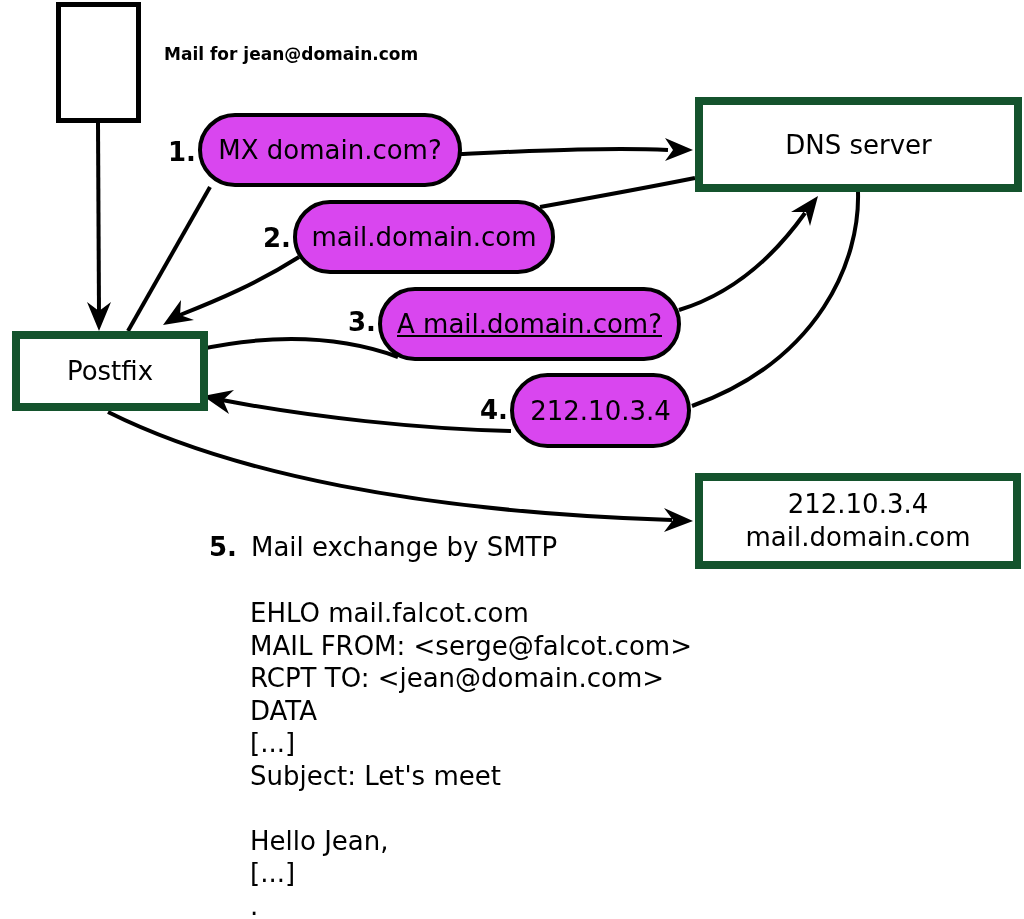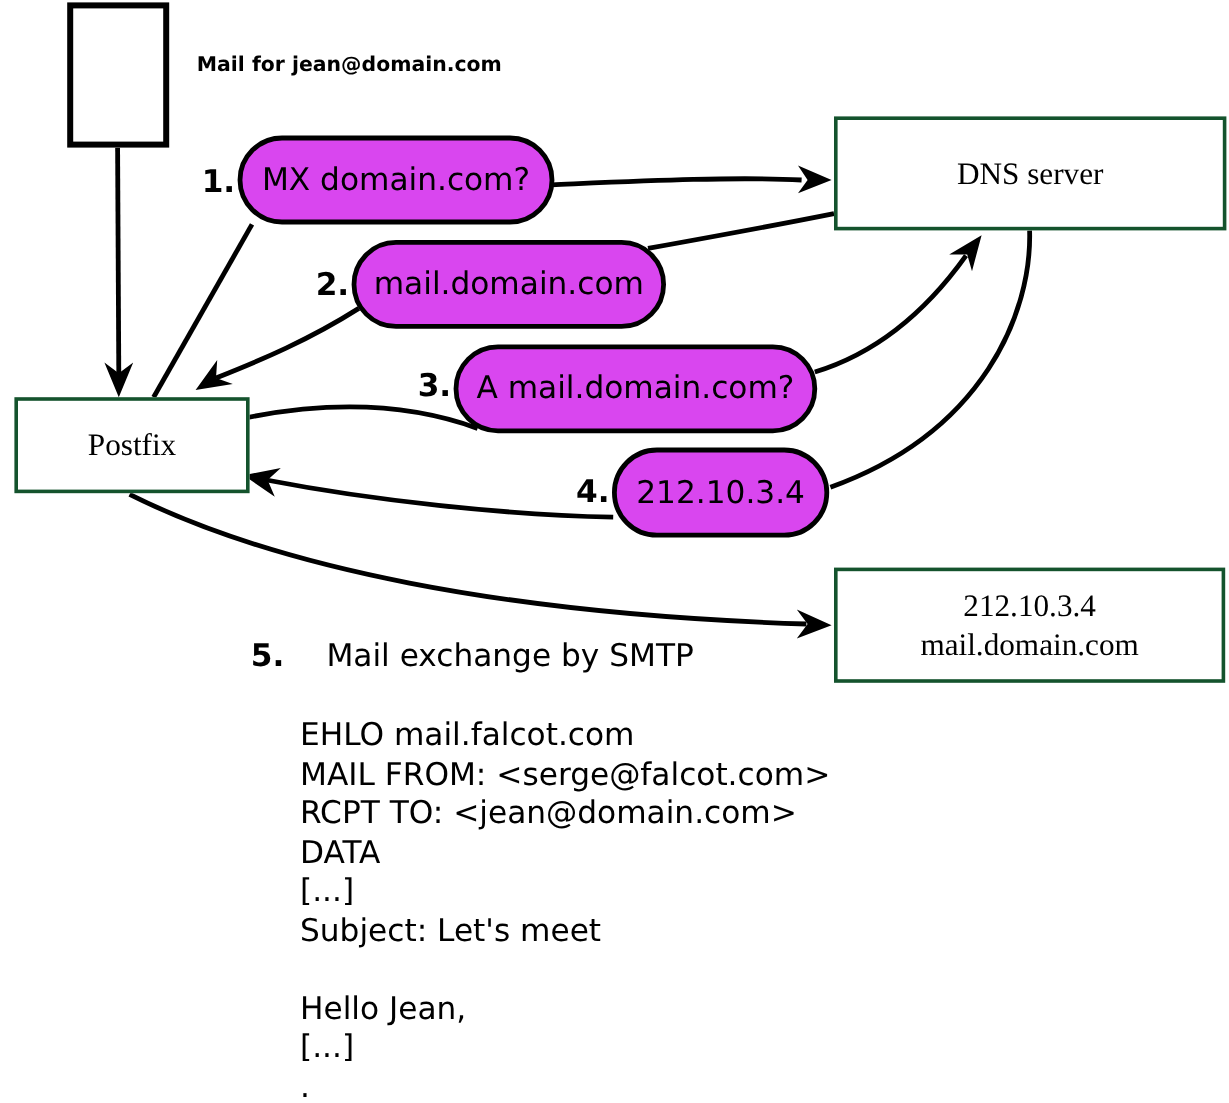--- a/index.html
+++ b/index.html
@@ -12,57 +12,56 @@
     font-family: "DejaVu Sans", "Liberation Sans", sans-serif;
     overflow: hidden;
   }
   .abs { position: absolute; box-sizing: border-box; }
   svg.wires { position: absolute; left: 0; top: 0; width: 1024px; height: 919px; }
   svg.wires path { stroke: #000000; stroke-width: 4; fill: none; }
   svg.wires polygon { fill: #000000; stroke: none; }
 
   .node {
     background: #ffffff;
-    border: 3px solid #14532d;
+    border: 8px solid #14532d;
     display: flex;
     align-items: center;
     justify-content: center;
     text-align: center;
     font-size: 26px;
-    font-family: Liberation Serif, serif;
   }
   .envelope { left: 56px; top: 2px; width: 85px; height: 121px; background:#ffffff; border: 5px solid #000000; }
   .postfix  { left: 12px;   top: 331px; width: 196px; height: 80px; }
   .dns      { left: 695px; top: 97px;  width: 327px; height: 95px; }
   .dest     { left: 695px; top: 473px; width: 326px; height: 96px; line-height: 33px; white-space: pre-line; }
 
   .pill {
     background: #d946ef;
     border: 4px solid #000000;
     border-radius: 38px;
     display: flex;
     align-items: center;
     justify-content: center;
     font-size: 26px;
     text-align: left;
   }
   .pill1 { left: 198px; top: 113px; width: 264px; height: 74px; }
   .pill2 { left: 293px; top: 200px; width: 262px; height: 74px; }
-  .pill3 { left: 378px; top: 287px; width: 303px; height: 74px; }
+  .pill3 { left: 378px; top: 287px; width: 303px; height: 74px; text-decoration: underline; }
   .pill4 { left: 510px; top: 373px; width: 181px; height: 75px; }
 
   .num { font-weight: bold; font-size: 26px; width: 70px; text-align: right; }
   .num1 { left: 126px; top: 137px; }
   .num2 { left: 221px; top: 223px; }
   .num3 { left: 306px; top: 307px; }
   .num4 { left: 438px; top: 395px; }
   .num5 { left: 167px; top: 532px; }
 
   .title { left: 164px; top: 44px; font-size: 17px; font-weight: bold; }
-  .step5-label { left: 251px; top: 532px; font-size: 26px; margin-left: 21px; }
+  .step5-label { left: 251px; top: 532px; font-size: 26px; }
 
   .smtp {
     left: 250px;
     top: 597px;
     font-size: 26px;
     line-height: 32.5px;
     white-space: pre-line;
   }
 </style>
 </head>

